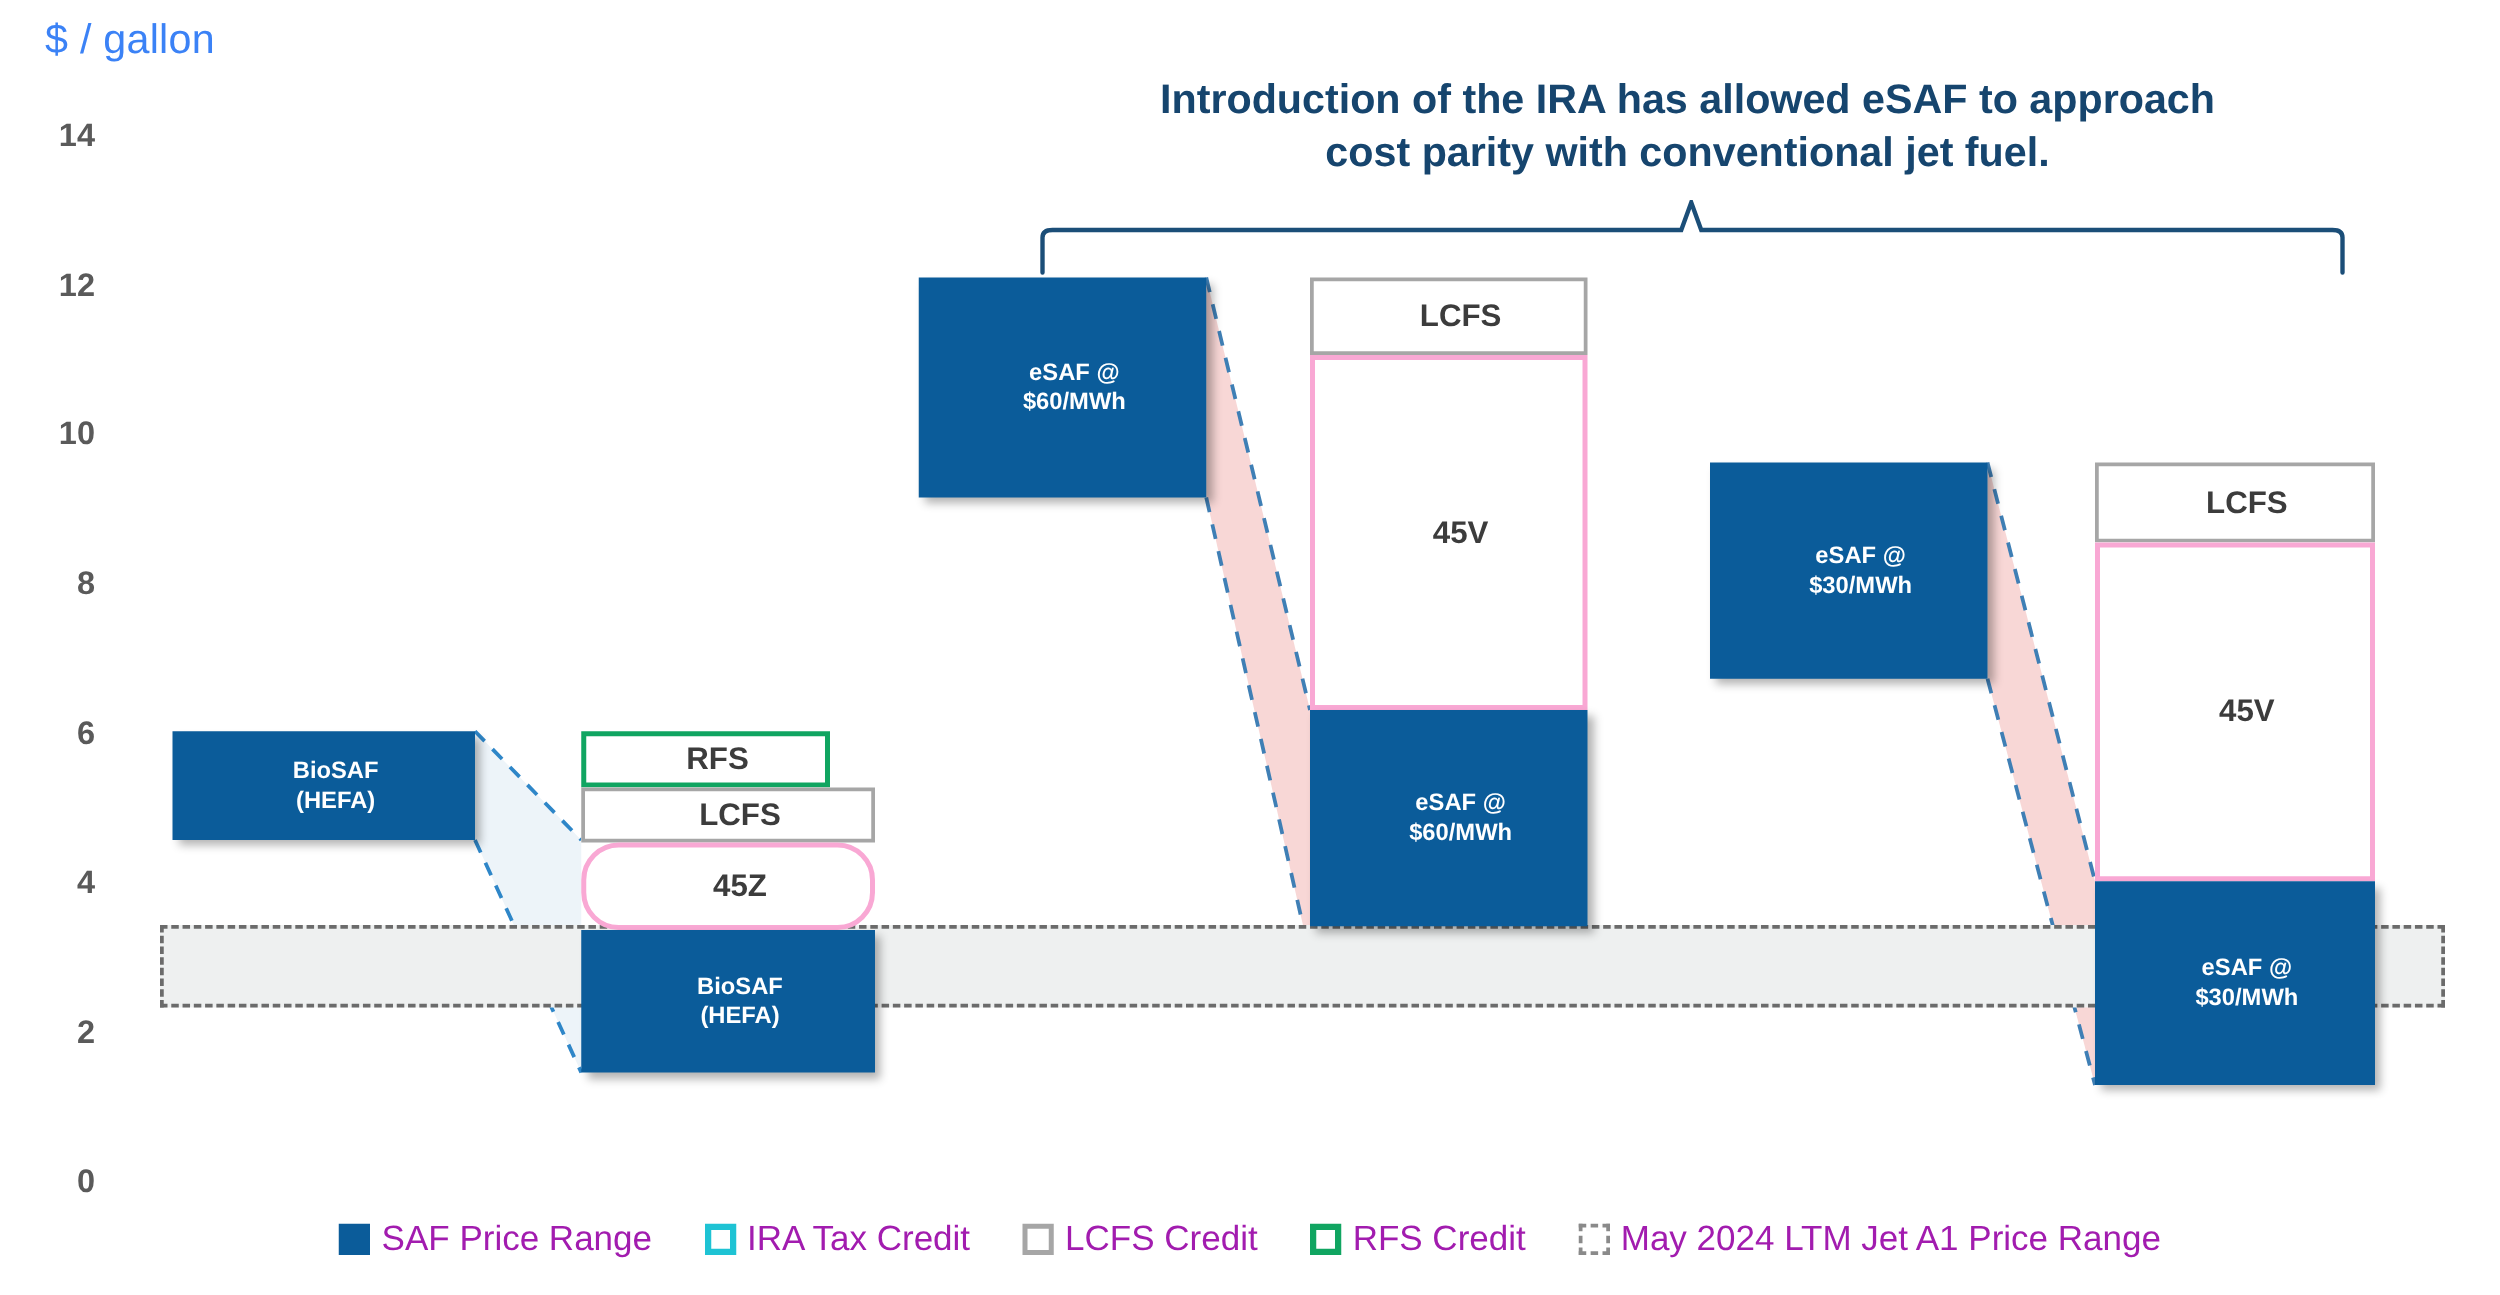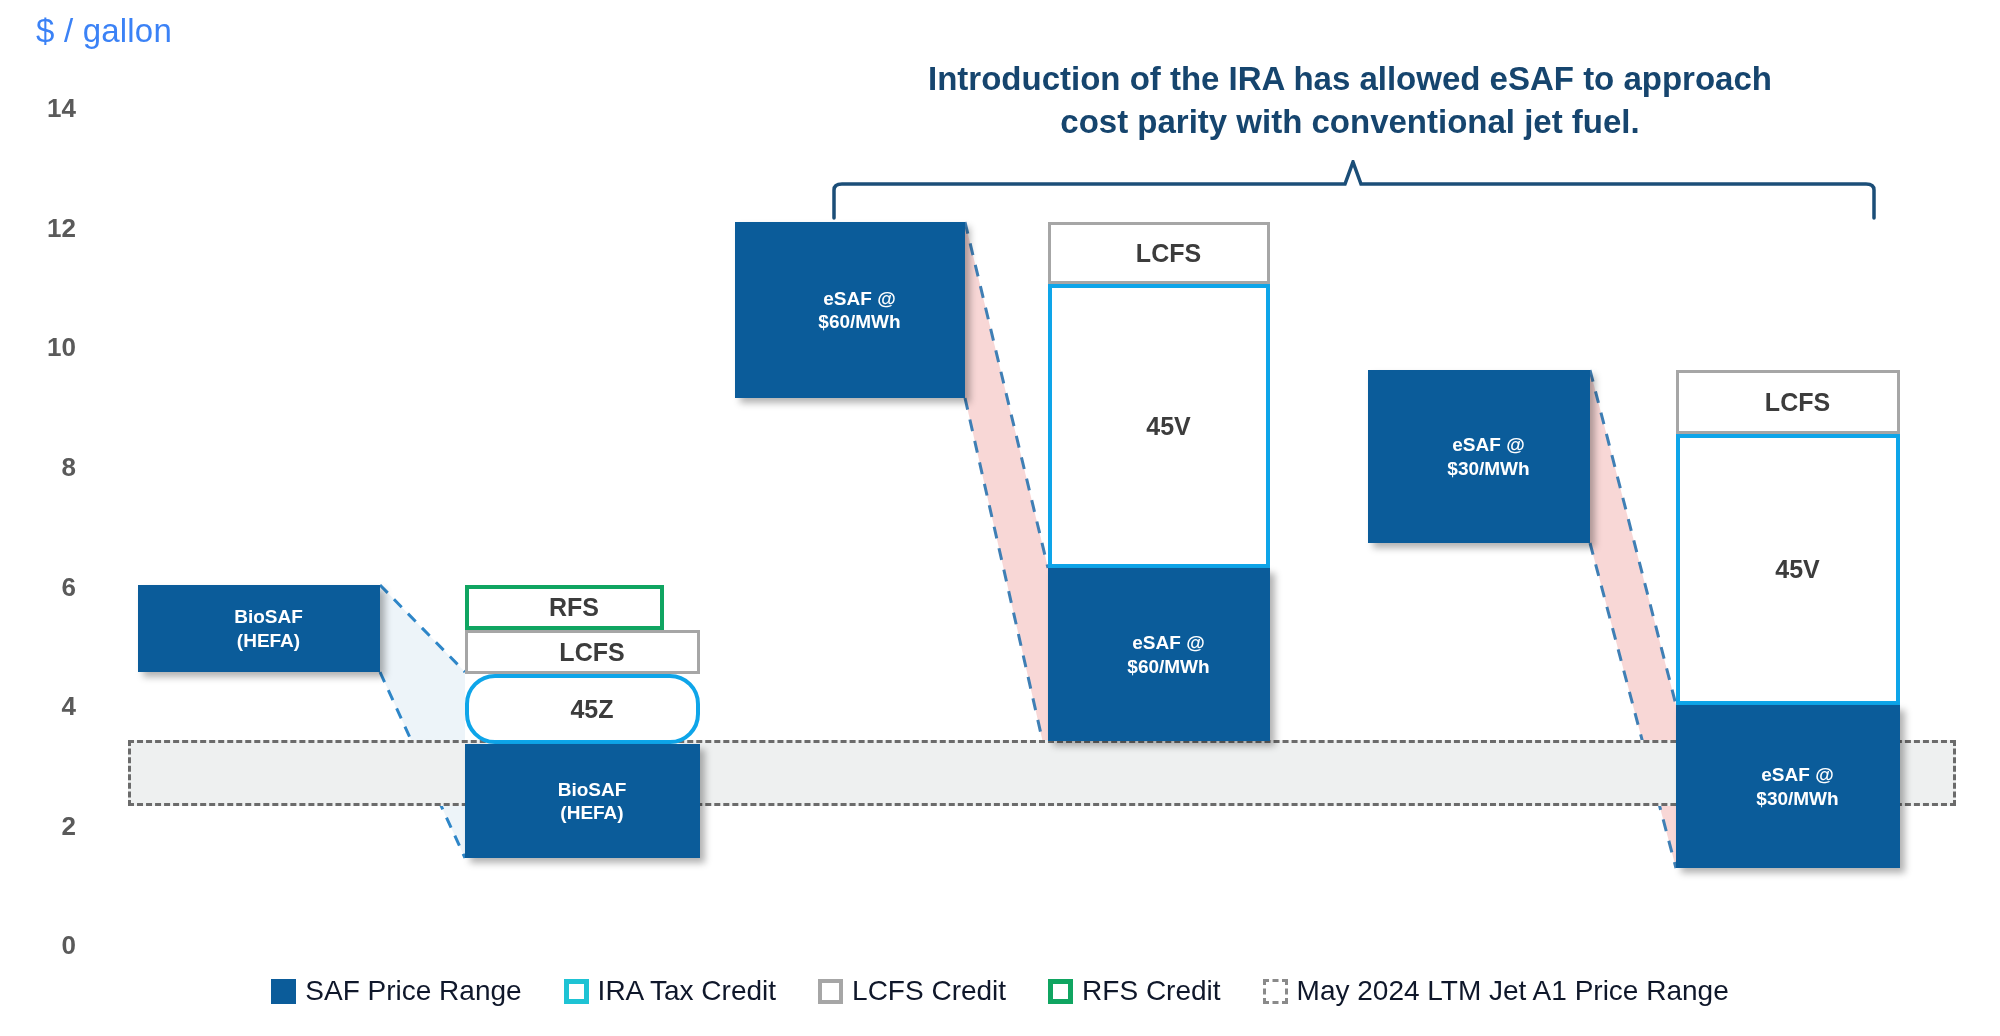--- a/index.html
+++ b/index.html
@@ -20,35 +20,35 @@
 
   
   .wedges{position:absolute;left:0;top:0;width:2000px;height:1036px;}
 
   
   .bar{position:absolute;box-sizing:border-box;display:flex;align-items:center;
        justify-content:center;text-align:center;line-height:1.22;padding-left:19px;}
   .bar.solid{background:#0b5c9a;color:#ffffff;font-size:19px;font-weight:bold;
              box-shadow:5px 5px 7px rgba(0,0,0,.30);}
   .bar.hollow{background:#ffffff;color:#3c3c3c;font-size:25px;font-weight:bold;}
-  .seg-ira{border:4px solid #0ea5e9;}
+  .seg-ira{border:4px solid #f9a8d4;}
   .seg-lcfs{border:3px solid #a6a6a6;}
   .seg-rfs{border:4px solid #10a561;}
 
   
   .bracket{position:absolute;}
 
   
   .callout{position:absolute;color:#16456e;font-size:33px;font-weight:bold;
            text-align:center;line-height:1.3;}
 
   
   .legend{position:absolute;left:0;top:975px;width:2000px;display:flex;
           justify-content:center;align-items:center;gap:42px;}
-  .legend-item{display:flex;align-items:center;gap:9px;font-size:28px;color:#0f172a;
+  .legend-item{display:flex;align-items:center;gap:9px;font-size:28px;color:#a21caf;
                white-space:nowrap;}
   .swatch{width:25px;height:25px;box-sizing:border-box;flex:0 0 auto;}
   .sw-solid{background:#0b5c9a;}
   .sw-ira{background:#ffffff;border:5px solid #1ec3d4;}
   .sw-lcfs{background:#ffffff;border:4px solid #a6a6a6;}
   .sw-rfs{background:#ffffff;border:5px solid #10a561;}
   .sw-dash{background:#ffffff;border:3px dashed #8a8a8a;}
 </style>
 </head>
 <body>

